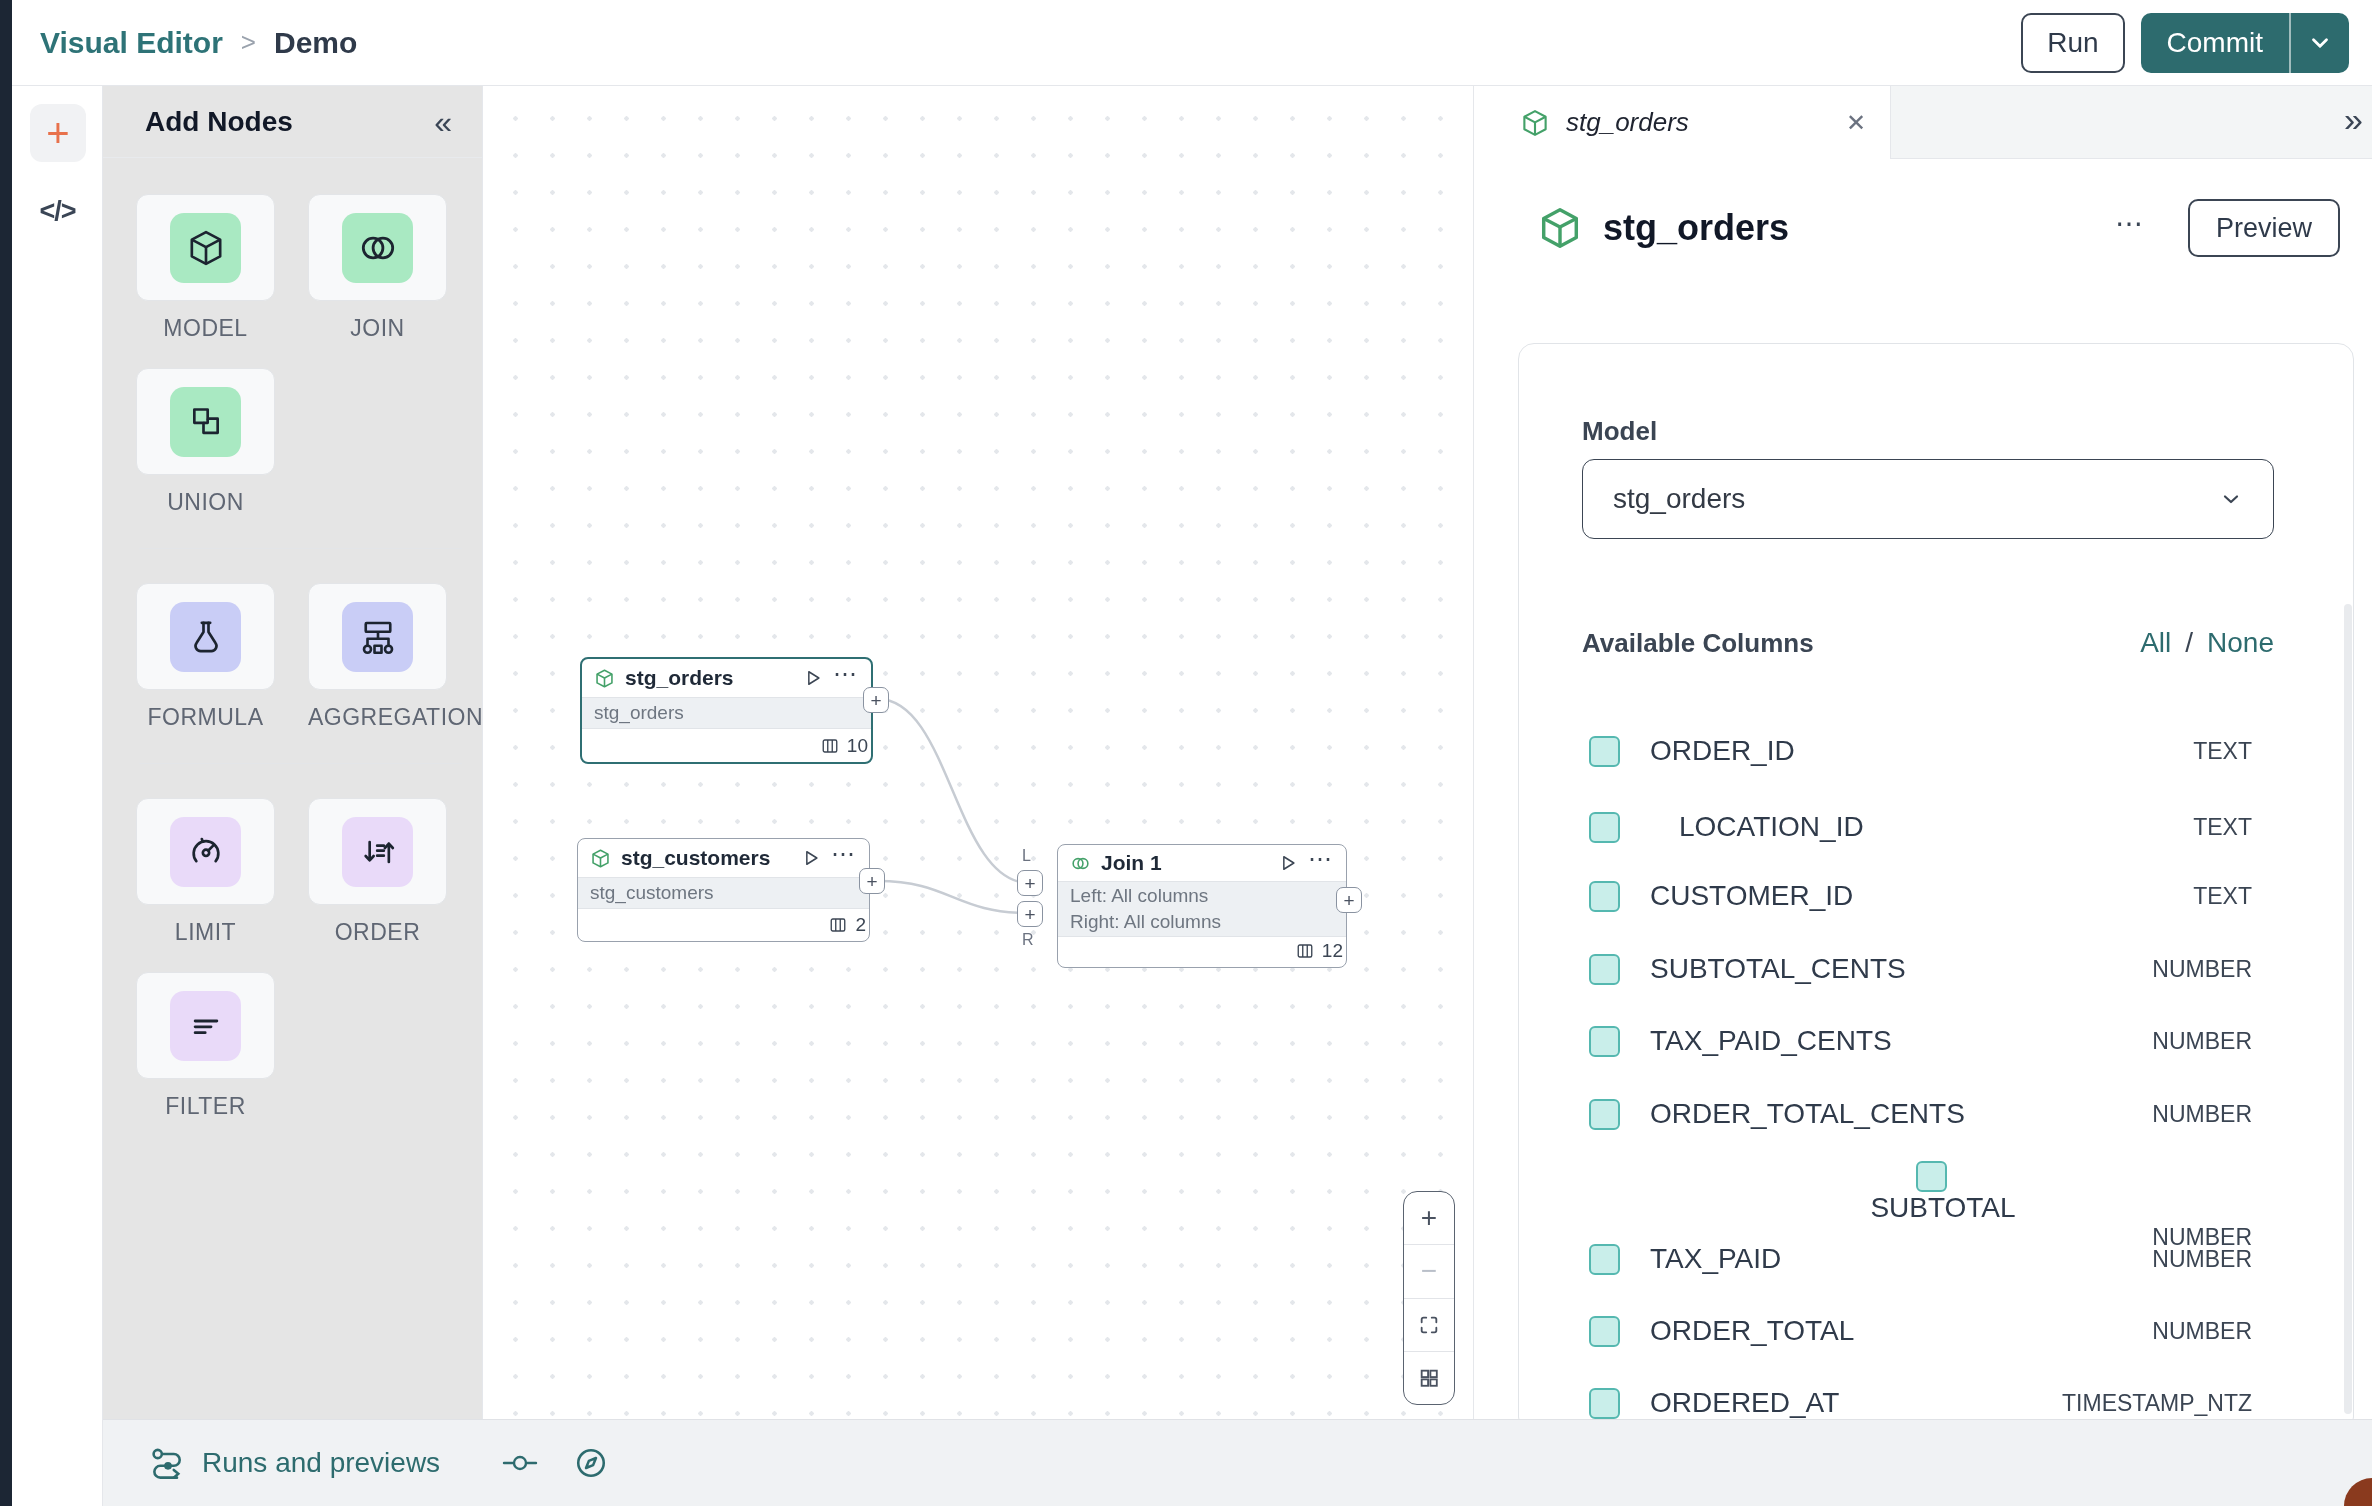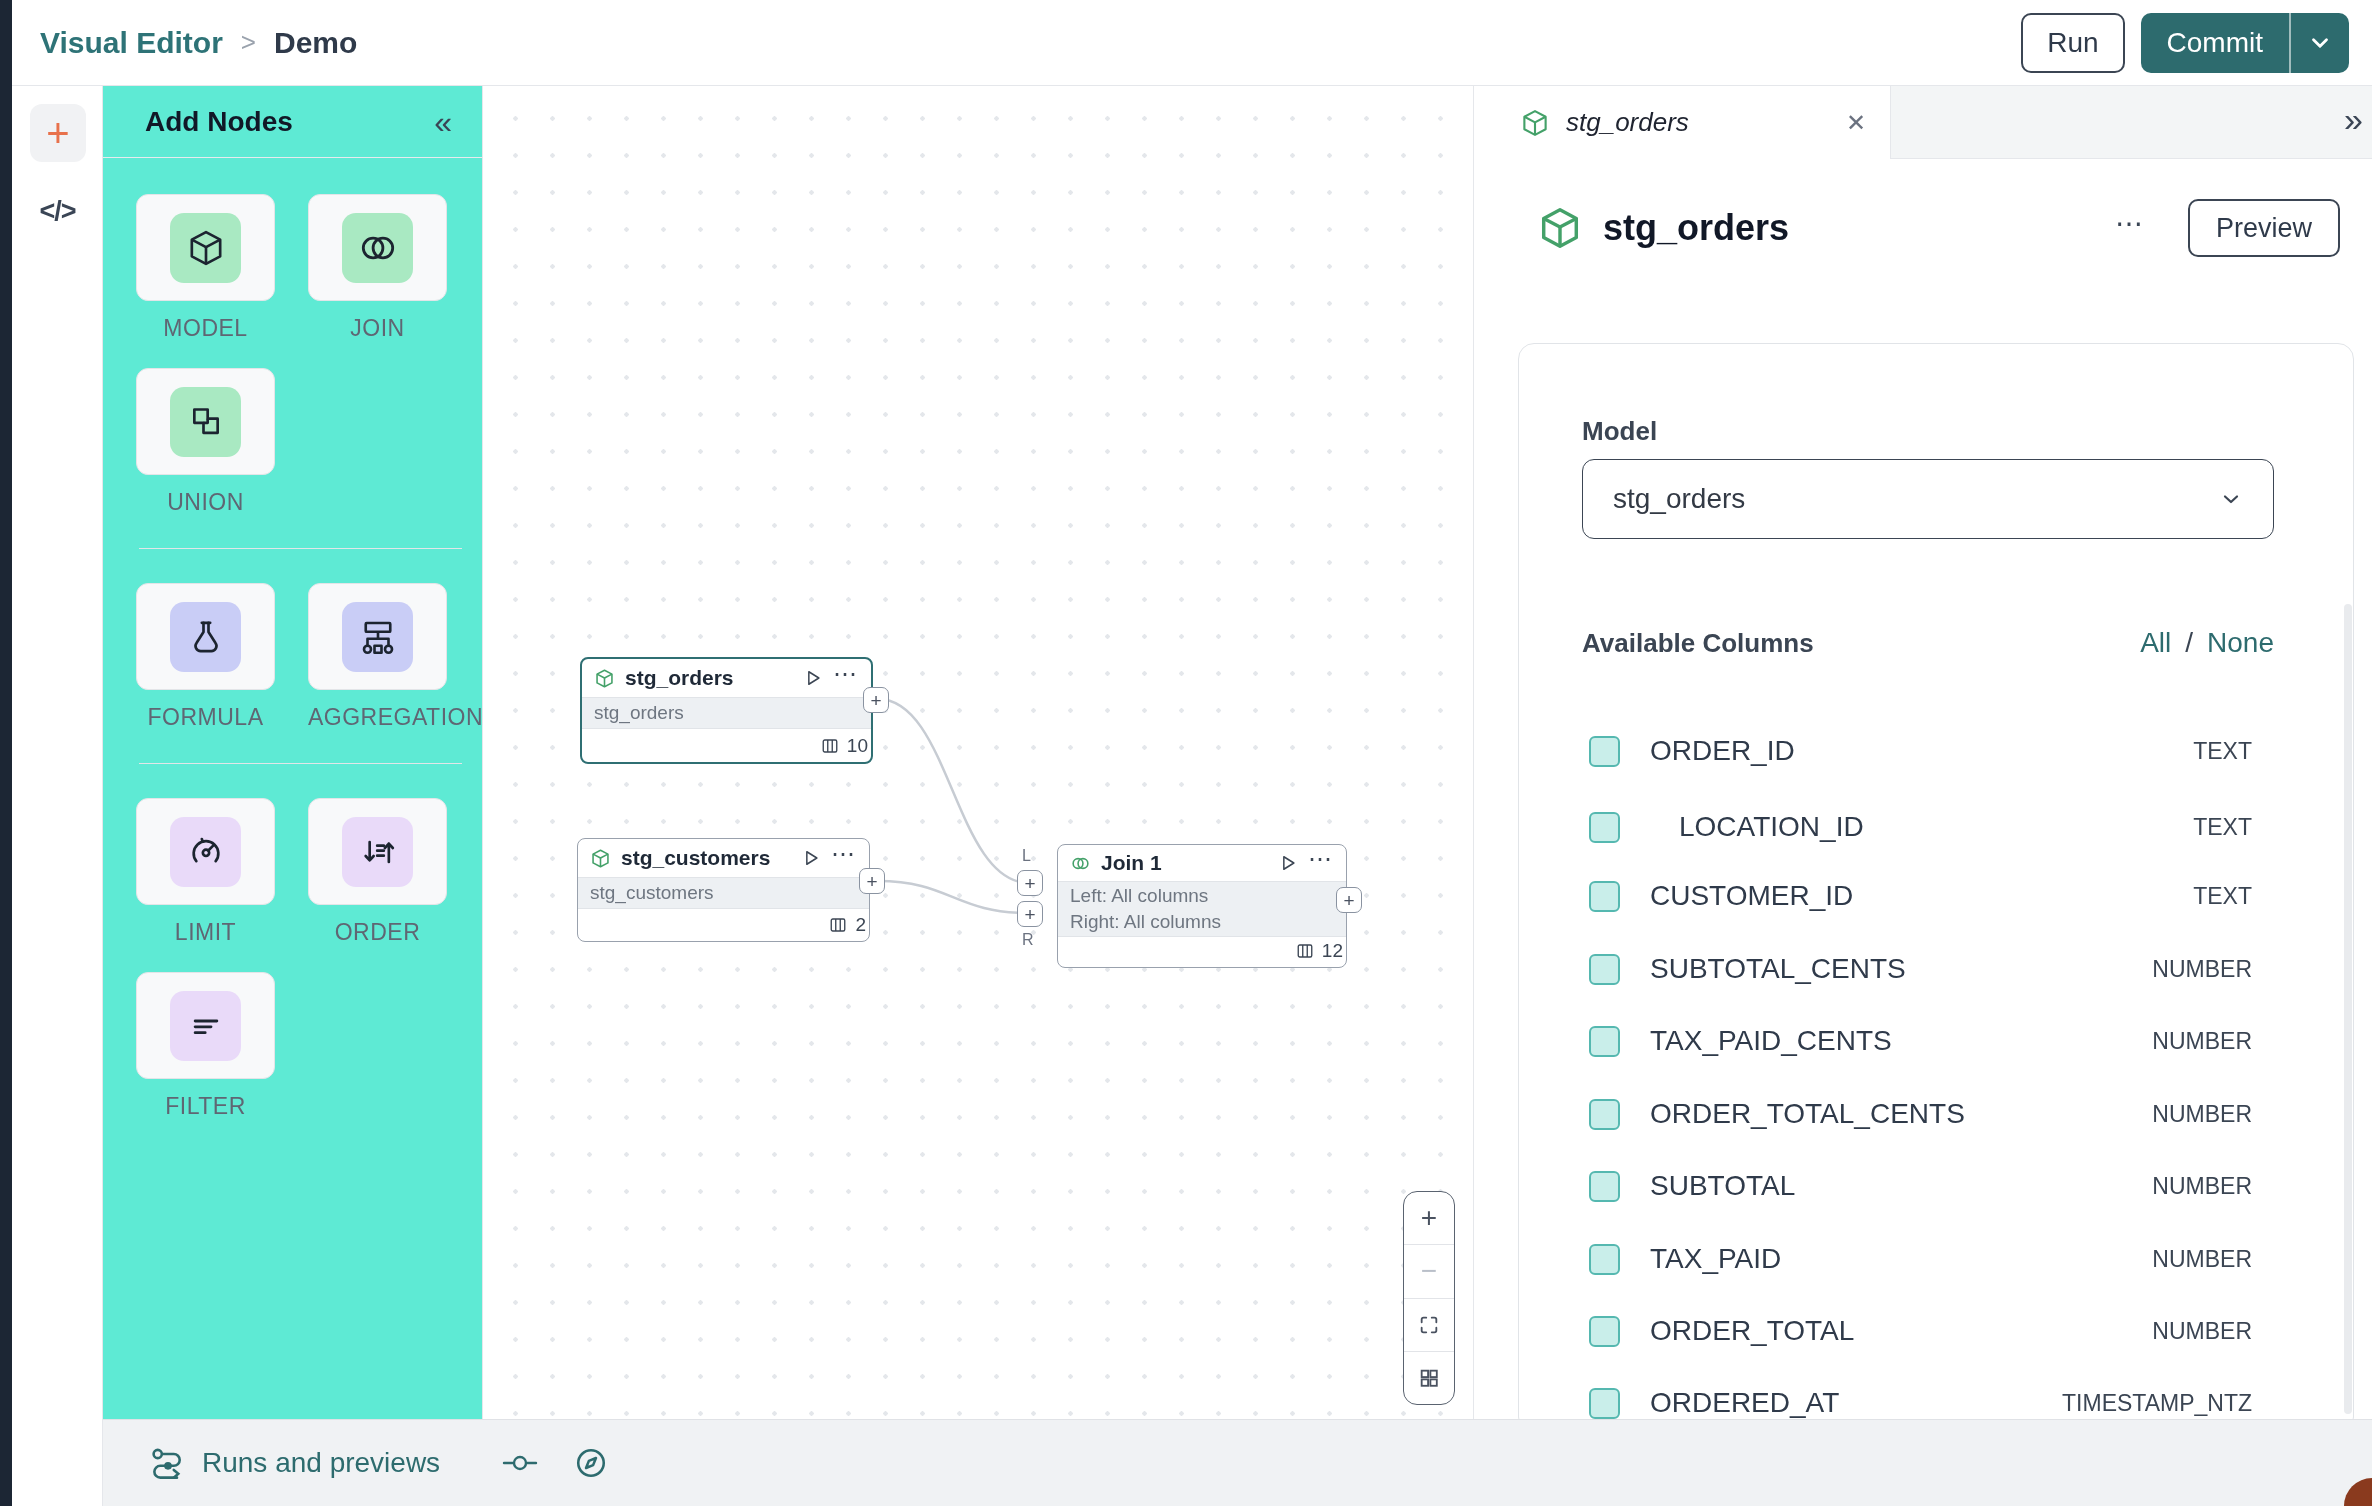--- a/index.html
+++ b/index.html
@@ -31,21 +31,21 @@
   
   .tool-rail { left:12px; top:86px; width:91px; height:1420px; background:#fff;
                border-right:1px solid #e5e7eb; z-index:3; }
   .plus-btn { position:absolute; left:18px; top:18px; width:56px; height:58px; background:#f1f2f4;
               border-radius:12px; display:flex; align-items:center; justify-content:center;
               color:#e8714b; font-size:40px; font-weight:400; }
   .code-btn { position:absolute; left:0; top:110px; width:91px; text-align:center;
               font-size:27px; font-weight:700; color:#3a4555; letter-spacing:-1px; }
 
   
-  .add-panel { left:103px; top:86px; width:380px; height:1333px; background:#5eead4;
+  .add-panel { left:103px; top:86px; width:380px; height:1333px; background:#e5e5e5;
                border-right:1px solid #e5e7eb; z-index:2; }
   .add-header { height:72px; display:flex; align-items:center; border-bottom:1px solid #e8eaed;
                 padding:0 30px 0 42px; }
   .add-title { font-size:28px; font-weight:700; color:#111827; }
   .collapse-btn { margin-left:auto; font-size:32px; color:#3a4555; line-height:1; }
   .palette { padding:36px 0 0 33px; }
   .pal-grid { display:grid; grid-template-columns:172px 172px; }
   .pal-item { width:139px; margin-bottom:26px; }
   .pal-card { width:139px; height:107px; background:#f8f9fa; border:1px solid #e3e5e8;
               border-radius:12px; display:flex; align-items:center; justify-content:center; }
@@ -504,21 +504,21 @@
     <div class="col-row" style="top:672px;">
       <div class="checkbox"></div>
       <span class="col-name">TAX_PAID_CENTS</span>
       <span class="col-type">NUMBER</span>
     </div>
     <div class="col-row" style="top:745px;">
       <div class="checkbox"></div>
       <span class="col-name">ORDER_TOTAL_CENTS</span>
       <span class="col-type">NUMBER</span>
     </div>
-    <div class="col-row" style="top:817px;">
+    <div class="col-row" style="top:817px;flex-direction:column;">
       <div class="checkbox"></div>
       <span class="col-name">SUBTOTAL</span>
       <span class="col-type">NUMBER</span>
     </div>
     <div class="col-row" style="top:890px;">
       <div class="checkbox"></div>
       <span class="col-name">TAX_PAID</span>
       <span class="col-type">NUMBER</span>
     </div>
     <div class="col-row" style="top:962px;">

